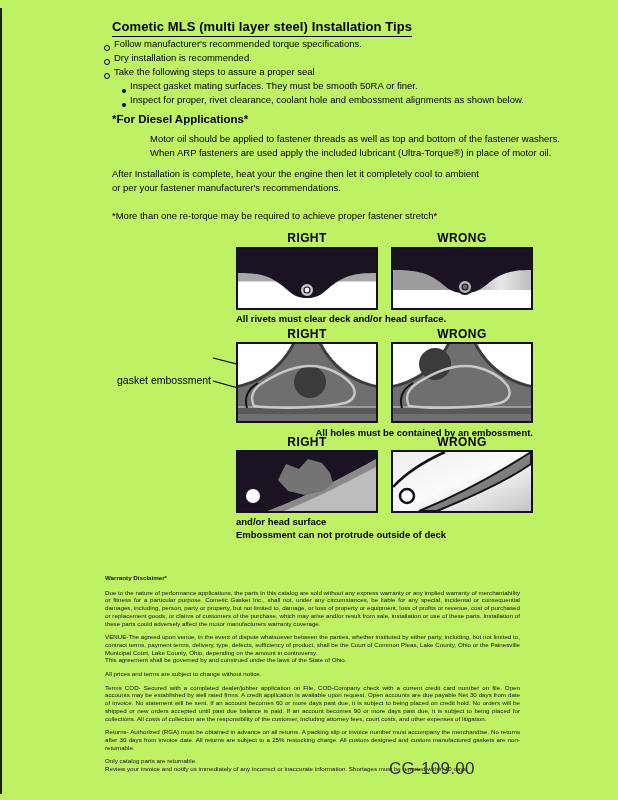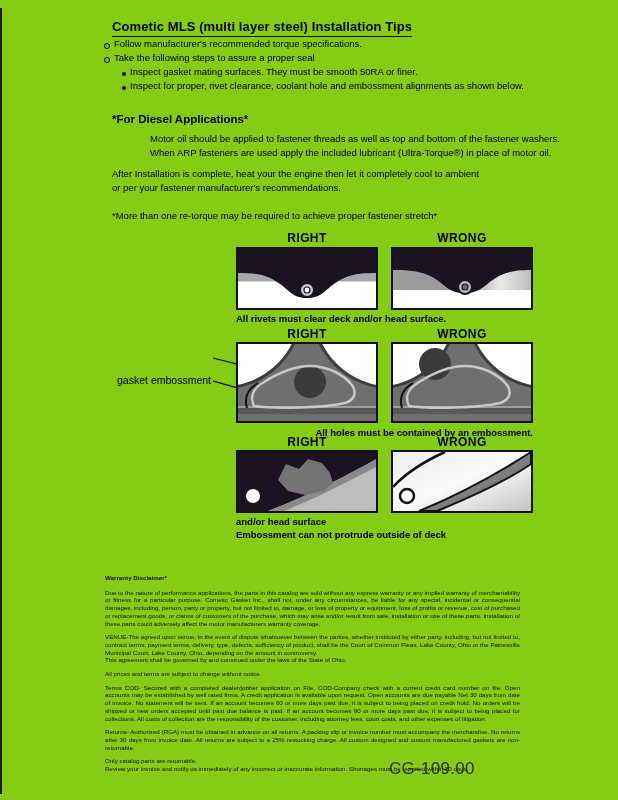--- a/index.html
+++ b/index.html
@@ -1,29 +1,29 @@
 <!DOCTYPE html>
 <html><head>
 <meta charset="utf-8">
 <style>
   html,body { margin:0; padding:0; }
   body {
     width:618px; height:800px; background:#ffffff;
     font-family:"Liberation Sans", sans-serif; color:#000;
     -webkit-font-smoothing:antialiased;
   }
-  .page { position:relative; width:618px; height:800px; overflow:hidden; background:#84cc16; }
+  .page { position:relative; width:618px; height:800px; overflow:hidden; background:#bef264; }
   .abs { position:absolute; }
   .edge-line { left:0; top:8px; width:2px; height:786px; background:#1c1c1c; }
   .title {
     left:112px; top:19px; font-size:13px; font-weight:bold; letter-spacing:.1px;
     border-bottom:1.6px solid #000; padding-bottom:2px; white-space:nowrap;
   }
   .body-line { font-size:9.5px; line-height:14px; white-space:nowrap; }
-  .bullet-row { display:flex; align-items:center; }
+  .bullet-row { display:flex; align-items:flex-end; }
   .marker-o {
     width:4px; height:4px; border:1px solid #000; border-radius:50%;
     display:inline-block; margin:4px 4px 0 0; flex:0 0 auto;
   }
   .marker-dot {
     width:4px; height:4px; background:#000; border-radius:50%;
     display:inline-block; margin:4.5px 4px 0 0; flex:0 0 auto;
   }
   .section-heading { font-size:11.5px; font-weight:bold; white-space:nowrap; }
   .fig-label { width:142px; text-align:center; font-size:12px; font-weight:bold; letter-spacing:.4px; }
@@ -43,20 +43,24 @@
 <div class="page">
 
   <div class="abs edge-line"></div>
 
   <div class="abs title">Cometic MLS (multi layer steel) Installation Tips</div>
 
   <div class="abs" style="left:104px; top:37px;">
     <div class="bullet-row body-line">
       <span class="marker-o"></span>
       <span>Follow manufacturer's recommended torque specifications.</span>
+    </div>
+    <div class="bullet-row body-line">
+      <span class="marker-o"></span>
+      <span>Dry installation is recommended.</span>
     </div>
     <div class="bullet-row body-line">
       <span class="marker-o"></span>
       <span>Take the following steps to assure a proper seal</span>
     </div>
     <div style="padding-left:18px;">
       <div class="bullet-row body-line">
         <span class="marker-dot"></span>
         <span>Inspect gasket mating surfaces.  They must be smooth 50RA or finer.</span>
       </div>

